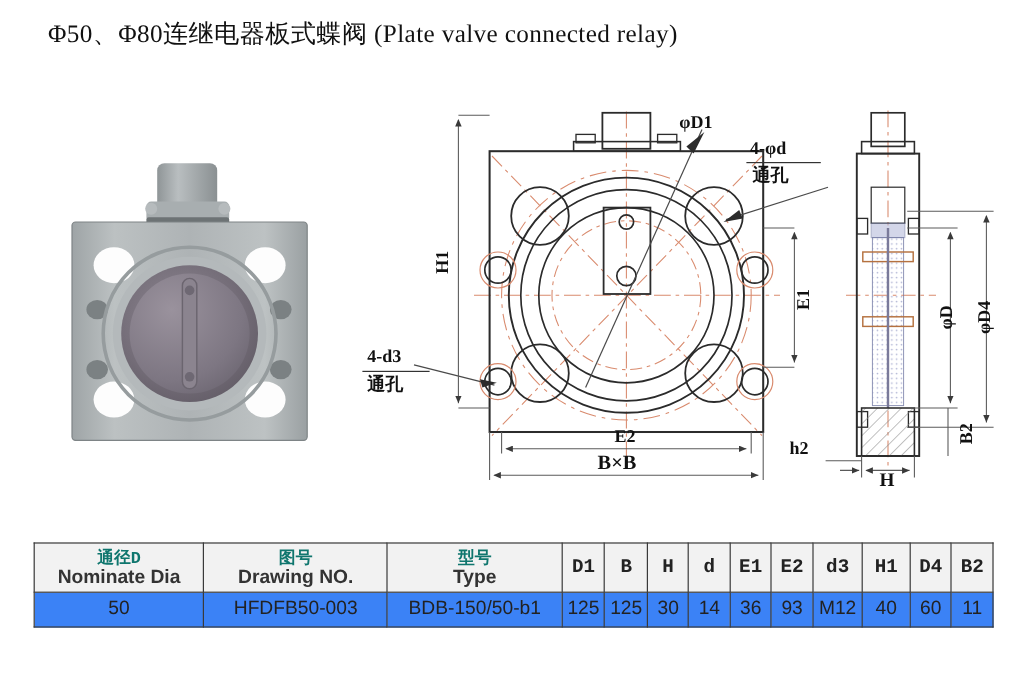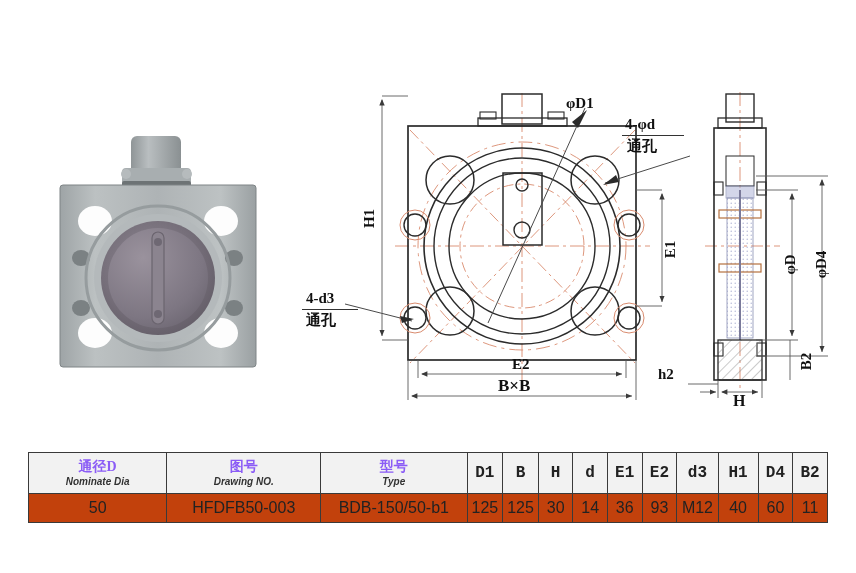--- a/index.html
+++ b/index.html
@@ -45,37 +45,41 @@
     font-family:"Liberation Sans",sans-serif;
     background:#f2f2f2;
   }
   table.spec th,table.spec td{
     border:1.6px solid #3a3a3a;
     text-align:center;vertical-align:middle;
     padding:0;
     color:#222;
   }
   table.spec thead th{height:40px;background:#f2f2f2;}
-  .hcn{display:block;font-family:Liberation Serif, serif;font-size:14px;line-height:17px;color:#8b5cf6;}
-  .hen{display:block;font-family:"Liberation Sans",sans-serif;font-size:10px;line-height:13px;color:#333;font-style:italic;}
+  .hcn{display:block;font-family:Liberation Mono, monospace;font-size:14px;line-height:17px;color:#0f766e;}
+  .hen{display:block;font-family:"Liberation Sans",sans-serif;font-size:16px;line-height:13px;color:#333;}
   .hsym{font-family:Liberation Mono, monospace;font-size:16px;}
   table.spec tbody td{height:28px;font-size:16px;}
-  tr.row-a td{background:#c2410c;}
+  tr.row-a td{background:#3b82f6;}
   tr.row-b td{background:#f2f2f2;}
   .c-dia{width:152px;}
   .c-dwg{width:165px;}
   .c-type{width:160px;}
   .c-n{width:36px;}
   .c-n-w{width:42px;}
 </style>
 </head>
 <body>
 
 <div id="page">
 
+  <div class="title">
+    <span>Φ50、Φ80连继电器板式蝶阀</span>
+    <span class="en">(Plate valve connected relay)</span>
+  </div>
 
   <div class="photo">
     <svg width="212" height="250" viewBox="0 0 212 250">
       <defs>
         <linearGradient id="bodyg" x1="0" y1="0" x2="1" y2="0">
           <stop offset="0%" stop-color="#9ea4a6"></stop>
           <stop offset="18%" stop-color="#bcc1c2"></stop>
           <stop offset="50%" stop-color="#aeb3b5"></stop>
           <stop offset="82%" stop-color="#bdc2c3"></stop>
           <stop offset="100%" stop-color="#9aa0a2"></stop>

